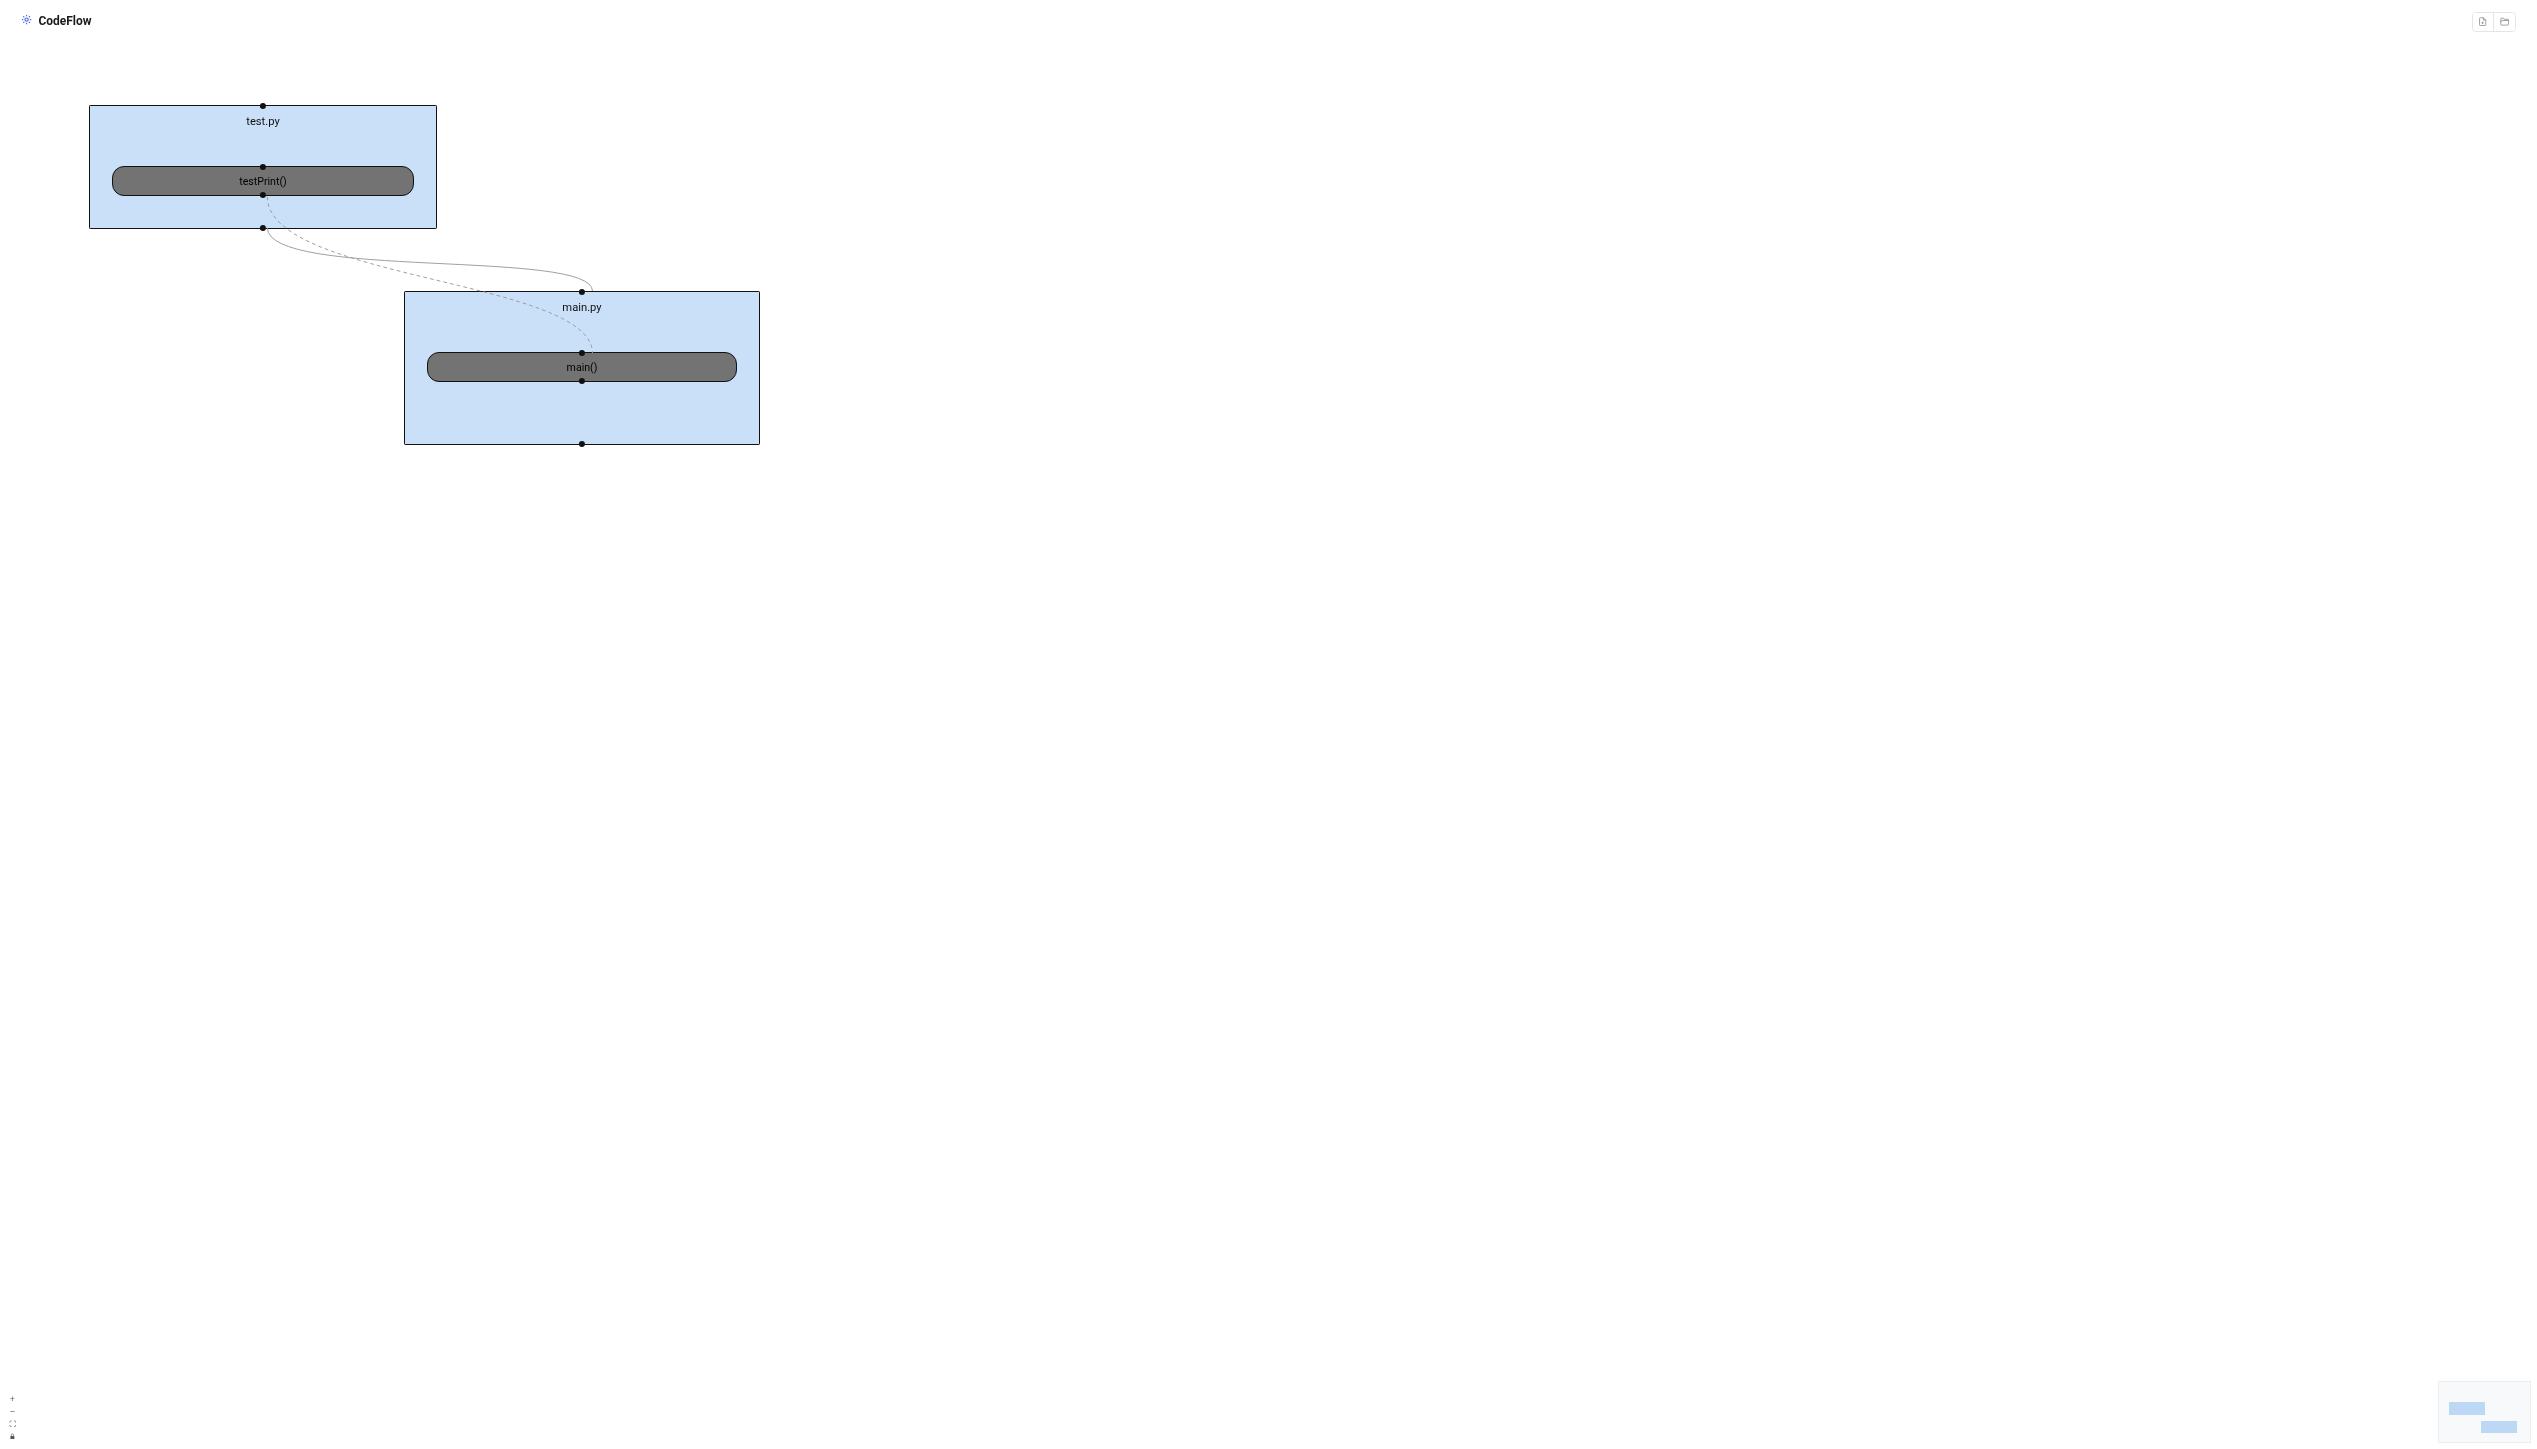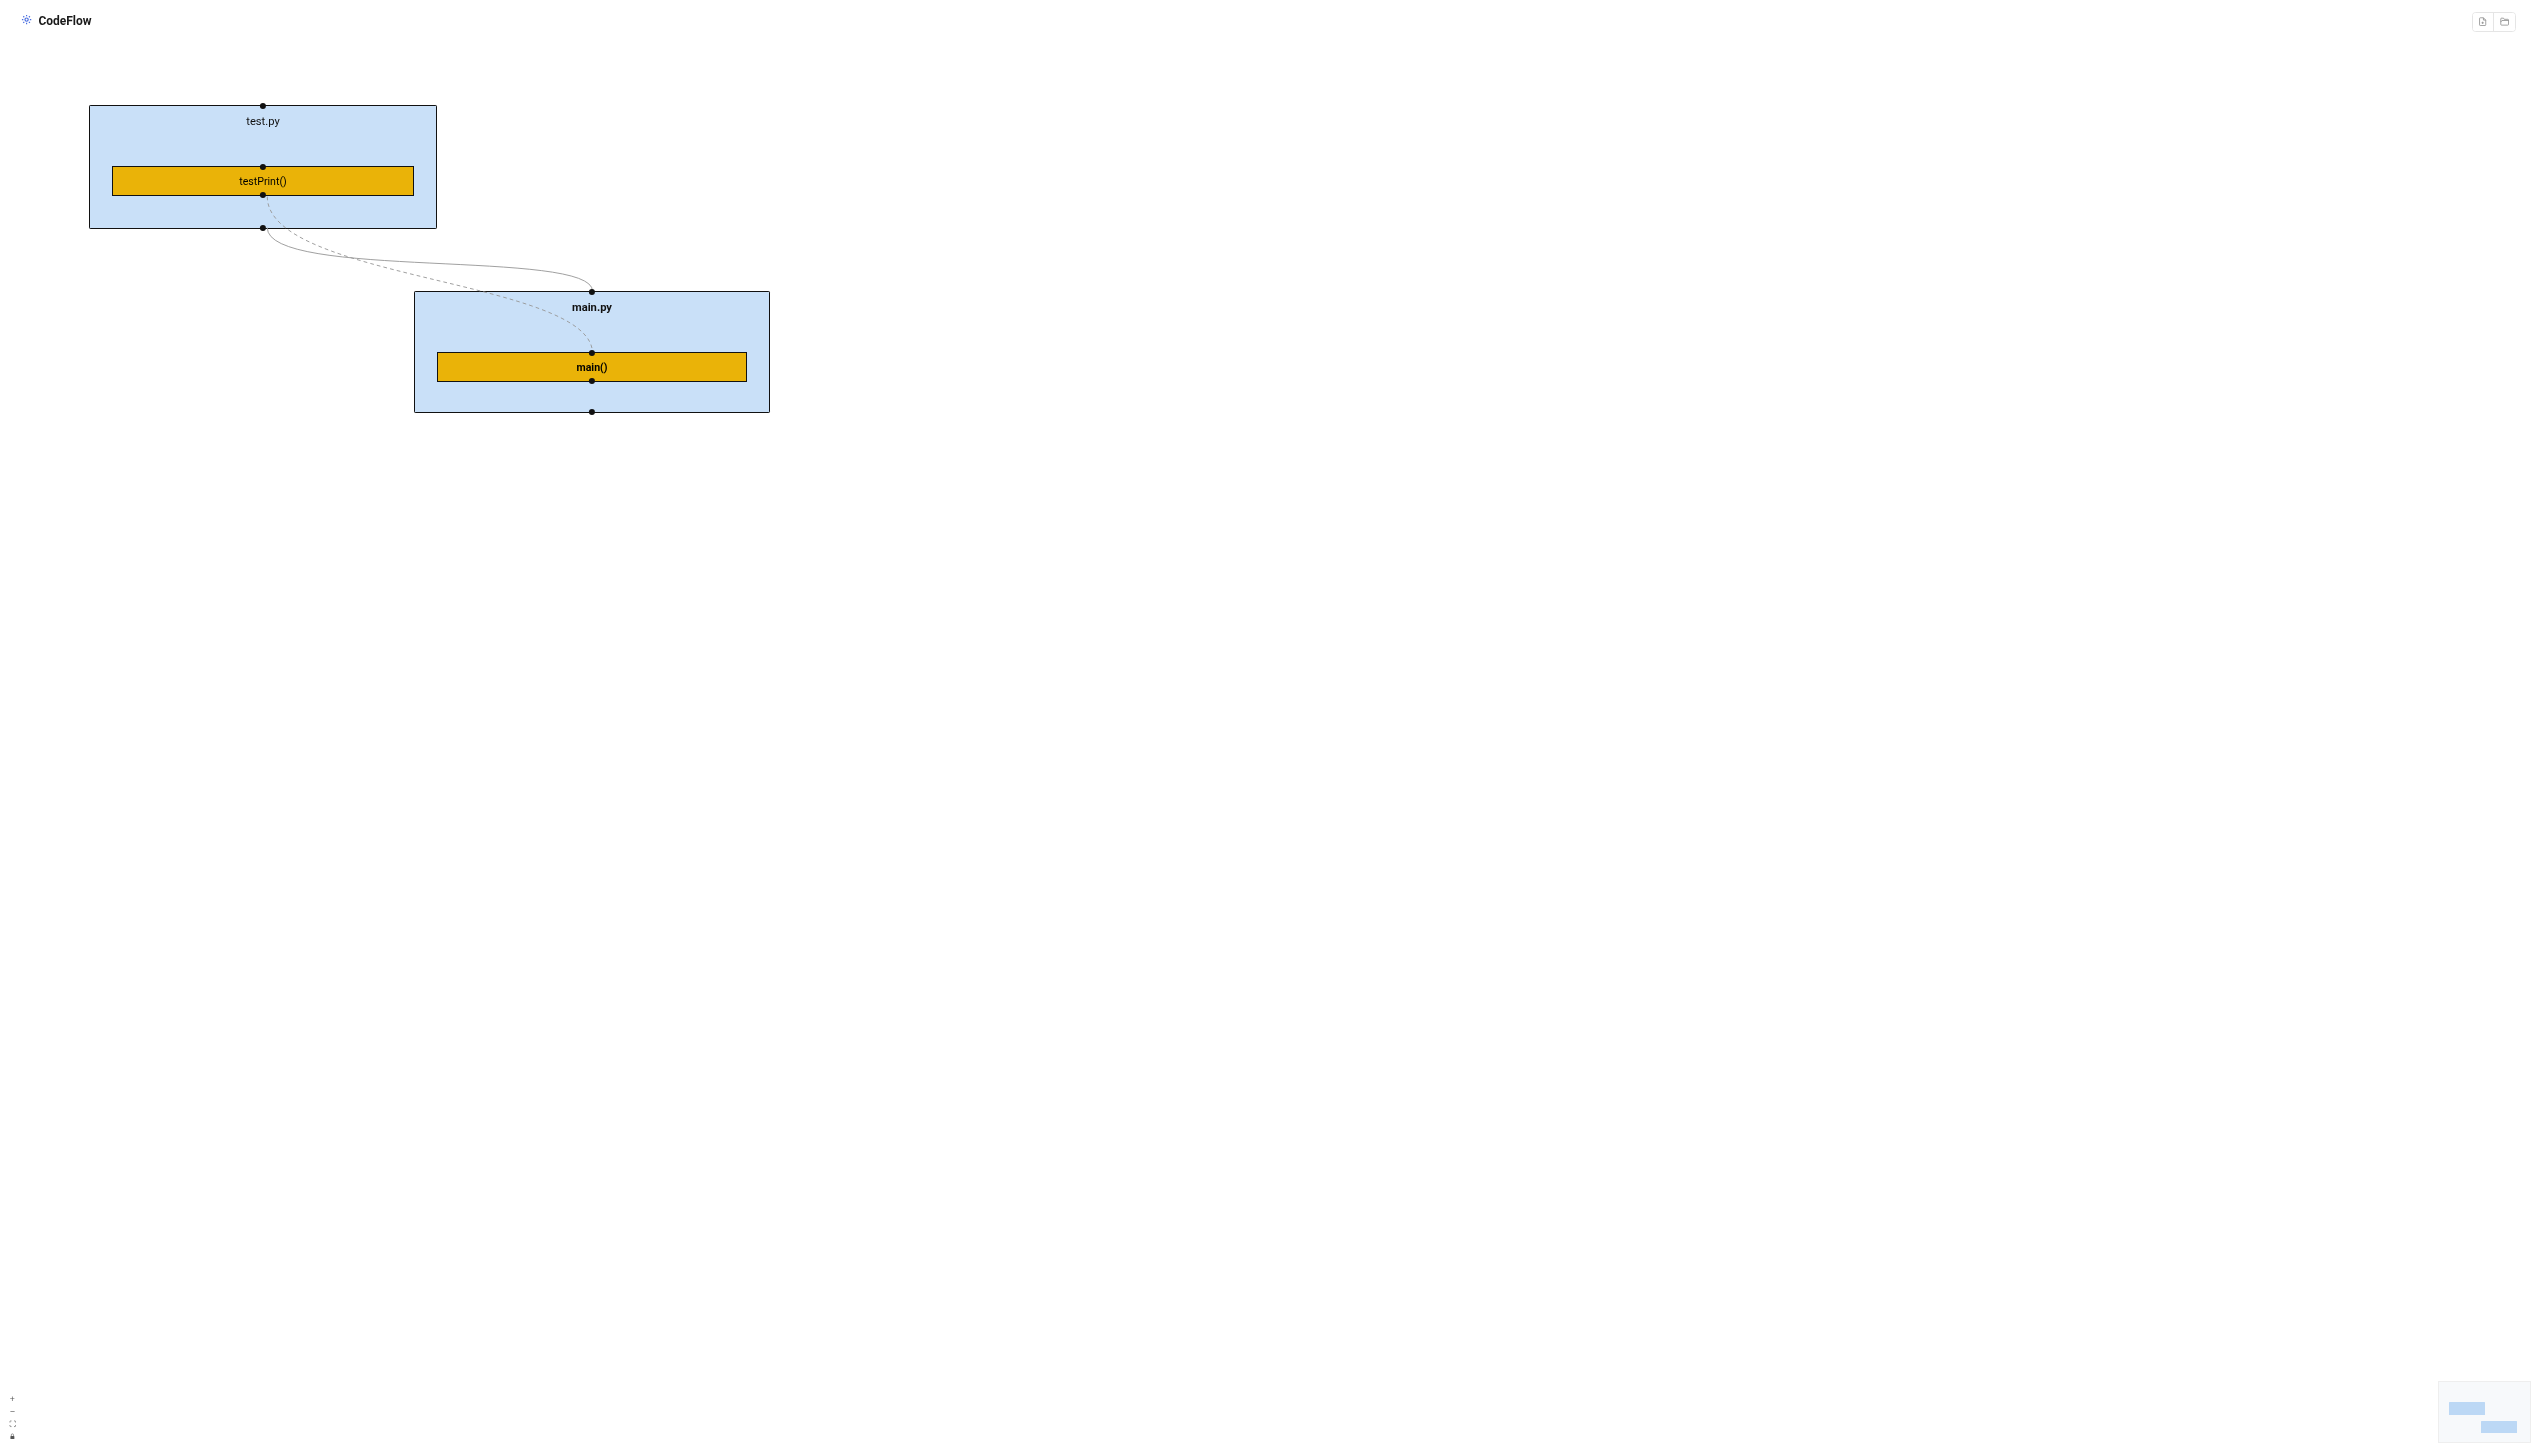--- a/index.html
+++ b/index.html
@@ -106,23 +106,23 @@
       border-radius: 1.2px;
     }
     .node-title {
       text-align: center;
       font-size: 11.2px;
       padding: 8.7px 0 7.5px 0;
       color: #111;
     }
     .subnode {
       margin: 31px 22.4px 31px 22.4px;
-      background: #eab308;
+      background: #737373;
       border: 0.9px solid #111;
-      border-radius: 0;
+      border-radius: 12px;
       text-align: center;
       font-size: 10.6px;
       padding: 7.5px 0;
       position: relative;
     }
     
     .handle {
       position: absolute;
       width: 6.2px;
       height: 6.2px;
@@ -137,21 +137,21 @@
       top: 0; left: 0;
       width: 100%;
       height: 100%;
       pointer-events: none;
       z-index: 3;
     }
     .edge-path { fill: none; stroke: #999; stroke-width: 1.5; }
     .edge-path.dashed { stroke-dasharray: 6 5; }
     
     .node1 { left: 89px; top: 105px; width: 348px; height: 124px; }
-    .node2 { left: 414px; top: 291px; width: 356px; height: 122px; font-weight: bold; }
+    .node2 { left: 404px; top: 291px; width: 356px; height: 154px; }
   </style>
 </head>
 <body>
 
 <div class="canvas">
 
   <div class="header">
     <span class="header-logo">
       <svg width="11.2" height="11.2" viewBox="0 0 24 24" fill="none" stroke="#4a6ee0" stroke-width="2.5">
         <circle cx="12" cy="12" r="3.5"></circle>

